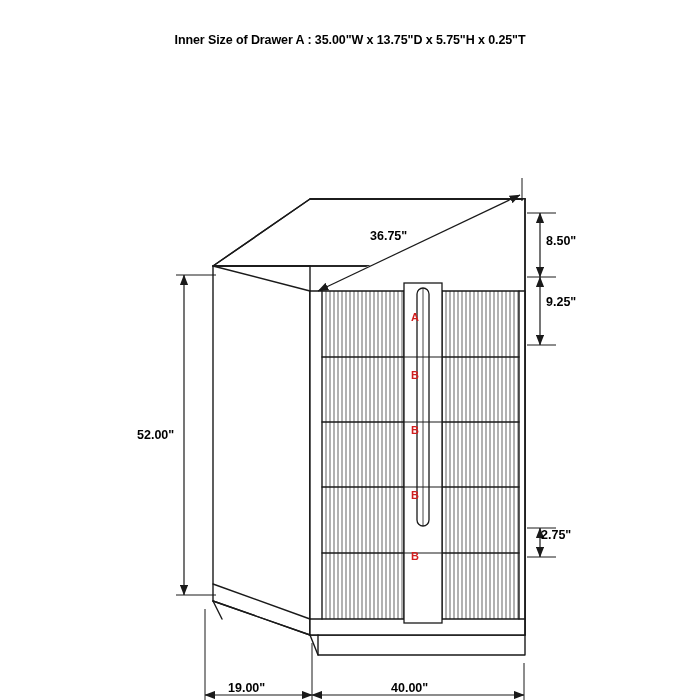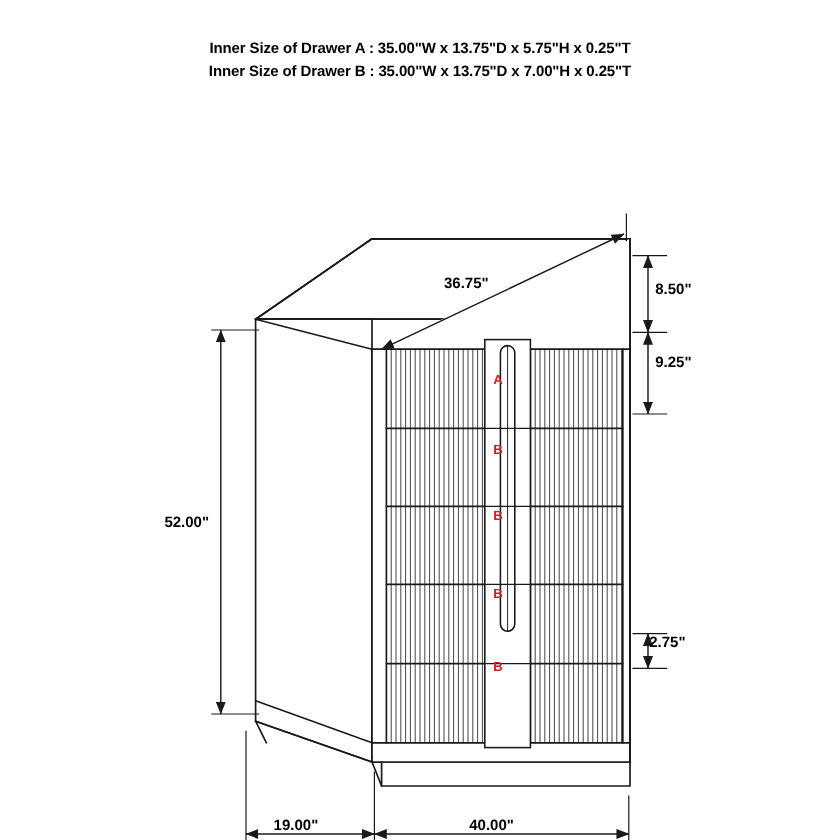--- a/index.html
+++ b/index.html
@@ -54,21 +54,20 @@
     font-size: 11px;
     color: #d21f1f;
   }
 </style>
 </head>
 <body>
 
 <div id="stage">
 
   <div class="hdr" id="hdr1">Inner Size of Drawer A : 35.00"W x 13.75"D x 5.75"H x 0.25"T</div>
-  <div class="hdr" id="hdr2">Inner Size of Drawer B : 35.00"W x 13.75"D x 7.00"H x 0.25"T</div>
 
   <svg class="draw" viewBox="0 0 700 700">
     <defs>
       <marker id="arrH" markerWidth="9" markerHeight="7" refX="8.6" refY="3.5" orient="auto">
         <polygon points="0,0 9,3.5 0,7" fill="#1a1a1a"></polygon>
       </marker>
       <marker id="arrHs" markerWidth="9" markerHeight="7" refX="0.4" refY="3.5" orient="auto">
         <polygon points="9,0 0,3.5 9,7" fill="#1a1a1a"></polygon>
       </marker>
     </defs>

